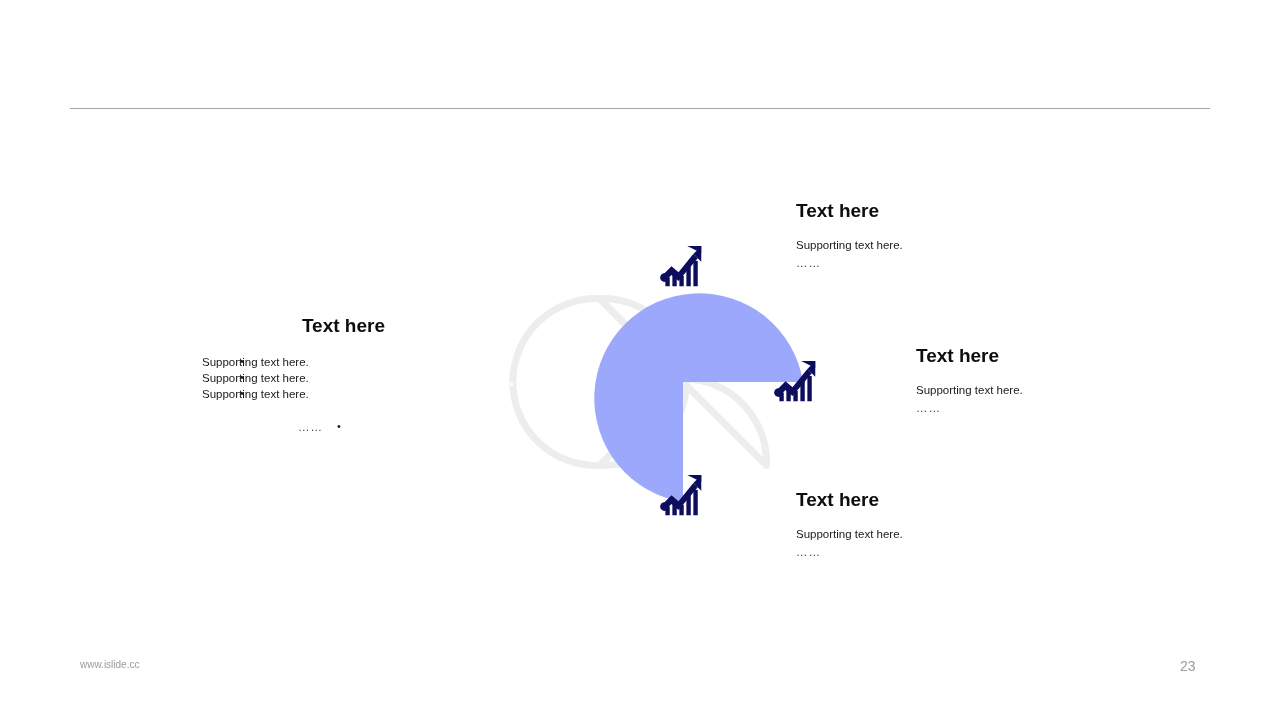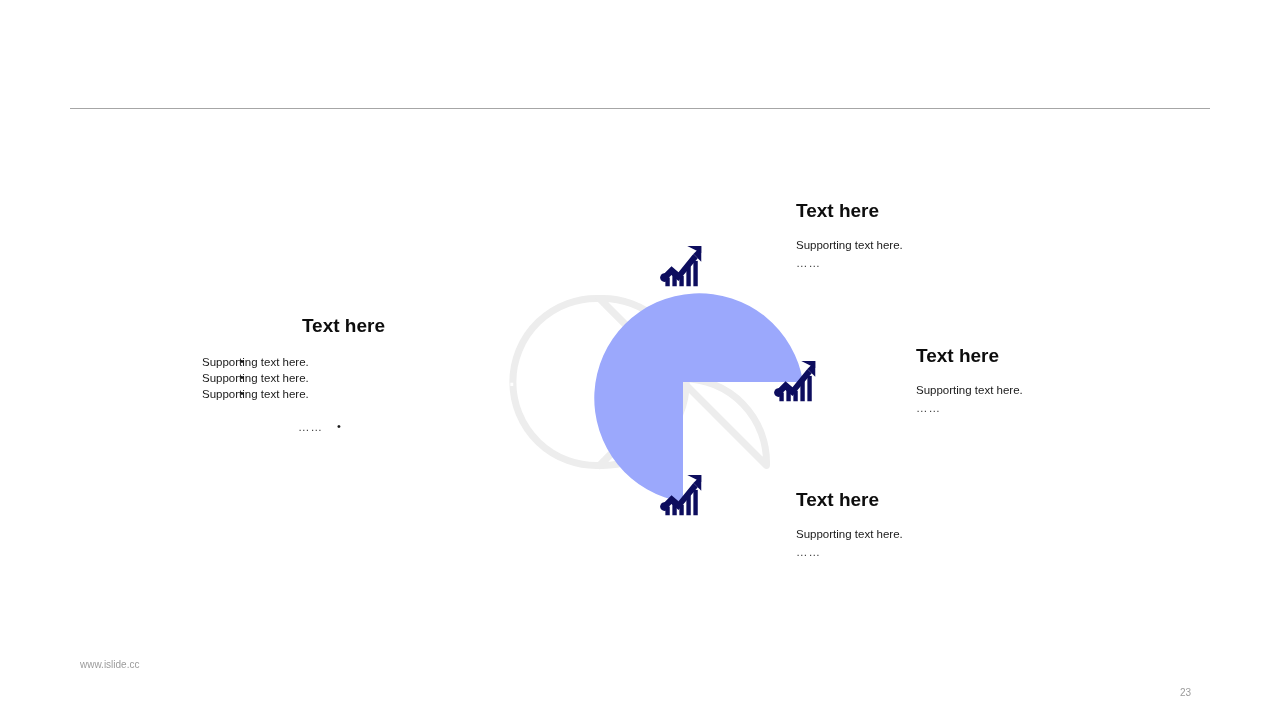--- a/index.html
+++ b/index.html
@@ -152,22 +152,22 @@
   .footer-url {
     position: absolute;
     left: 80px;
     top: 659px;
     font-size: 10px;
     color: #9b9b9b;
   }
   .footer-page {
     position: absolute;
     left: 1180px;
-    top: 687px;
-    font-size: 10px;
+    top: 658px;
+    font-size: 14px;
     color: #9b9b9b;
   }
 </style>
 </head>
 <body>
 
 <div class="slide">
 
   <div class="header-rule"></div>
 

